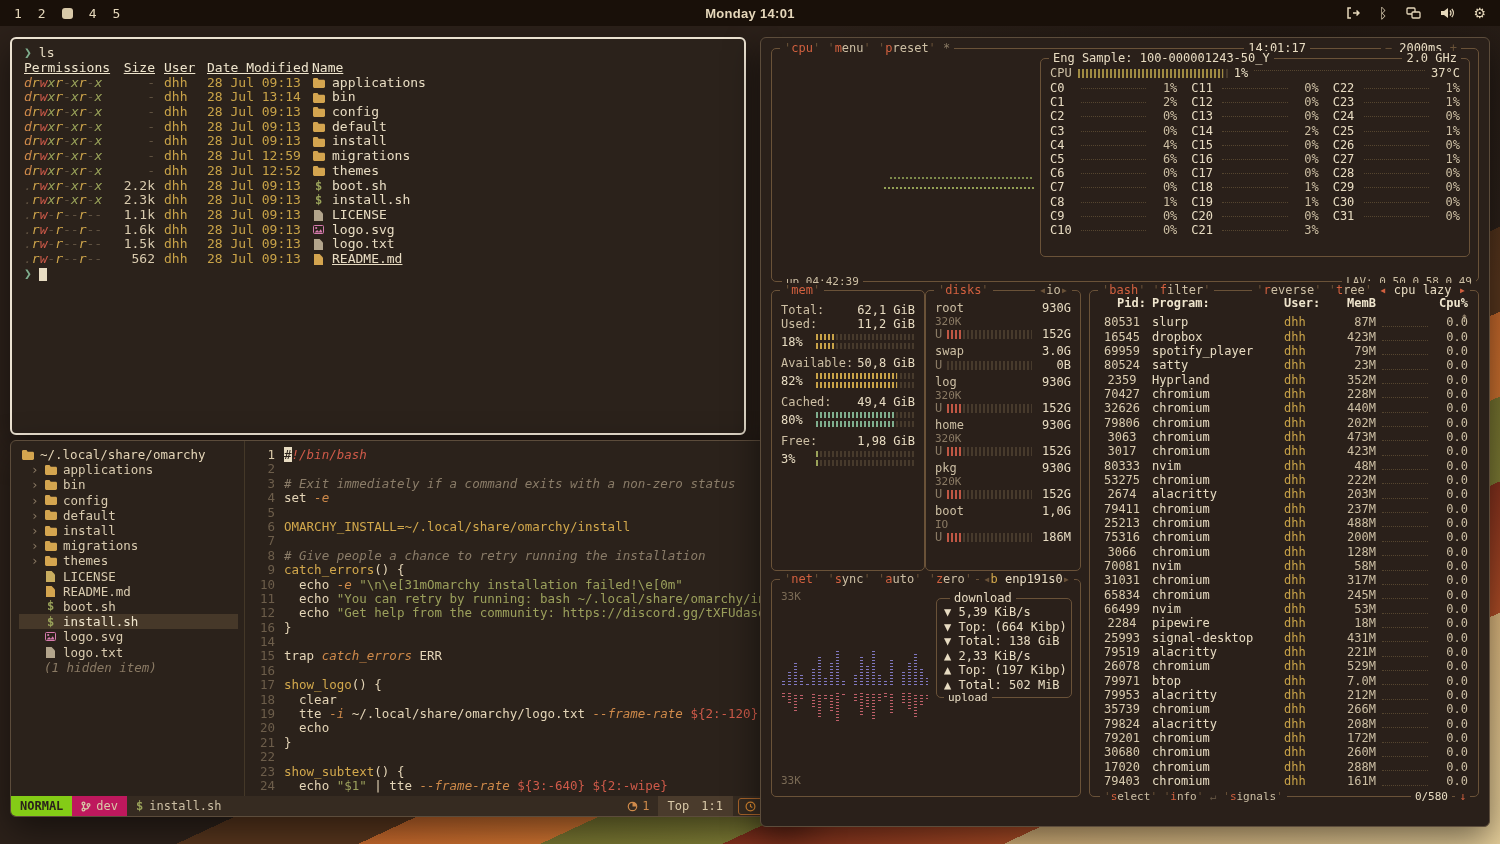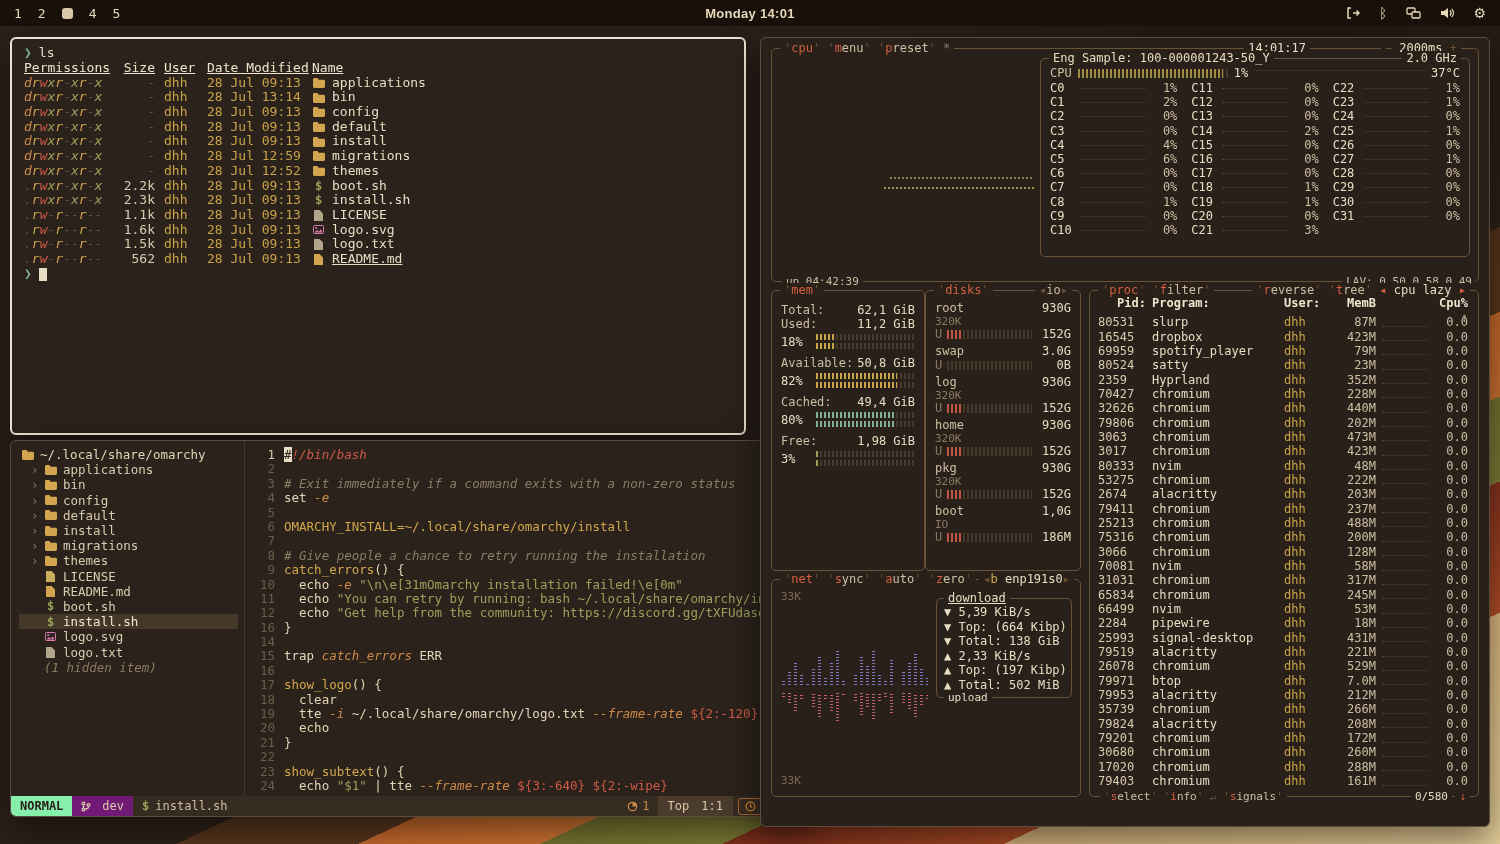--- a/index.html
+++ b/index.html
@@ -56,22 +56,22 @@
   .tree-row.muted{color:#8a7a64;font-style:italic;}
   .code{flex:1;padding-top:6px;overflow:hidden;}
   .code-row{display:flex;height:14.4px;white-space:pre;}
   .gut{width:30px;flex:none;text-align:right;padding-right:9px;color:#6d5e4b;}
   .gut.cur{color:#d9c9a8;}
   .sh{color:#cf5a49;font-style:italic;} .cm{color:#8a7c68;font-style:italic;}
   .tx{color:#e4d5b7;} .fl{color:#cf8a4a;font-style:italic;} .st{color:#9ba05c;}
   .vr{color:#d2a84c;} .fn{color:#d2a84c;} .sp{color:#cf5a49;}
   .cursor{background:#e8dcc2;color:#2b221b;}
   .sl{height:20px;display:flex;align-items:center;background:#362b21;font-size:12px;flex:none;}
-  .sl-mode{background:#86efac;color:#2b221b;font-weight:bold;padding:0 9px;height:100%;display:flex;align-items:center;}
-  .sl-branch{background:#701a75;color:#d9c9a8;padding:0 9px;height:100%;display:flex;align-items:center;gap:11px;}
+  .sl-mode{background:#84cc16;color:#2b221b;font-weight:bold;padding:0 9px;height:100%;display:flex;align-items:center;}
+  .sl-branch{background:#be185d;color:#d9c9a8;padding:0 9px;height:100%;display:flex;align-items:center;gap:5px;}
   .sl-file{padding:0 9px;color:#cdbfa4;display:flex;align-items:center;gap:6px;}
   .sl-file b{color:#9aa35a;font-weight:bold;}
   .sl-right{margin-left:auto;display:flex;align-items:center;height:100%;}
   .sl-diag{color:#cf8a4a;display:flex;align-items:center;gap:4px;padding:0 8px;}
   .sl-seg{background:#4a3b2c;height:100%;display:flex;align-items:center;gap:12px;padding:0 10px;color:#d9c9a8;}
   .sl-time{display:flex;align-items:center;gap:5px;color:#d7872f;border:1px solid #a8642a;border-radius:3px;padding:0 6px;margin:0 5px;height:15px;}
   
   .btopwin{left:760px;top:37px;width:730px;height:790px;background:#2a201a;border:1px solid #5c4c3b;
     color:#e8dcc2;font-size:12px;line-height:14px;}
   .panel{position:absolute;border:1px solid #6a5238;border-radius:5px;box-sizing:border-box;}
@@ -106,21 +106,21 @@
   .ng-half{position:absolute;left:0;right:0;height:48%;display:flex;align-items:flex-end;gap:3px;overflow:hidden;}
   .ng-down{top:0;} .ng-up{top:52%;align-items:flex-start;}
   .ng-bar{width:3px;flex:none;}
   .net-sub{position:absolute;right:8px;top:18px;width:136px;height:100px;border:1px solid #6a5238;border-radius:5px;padding:6px 7px;box-sizing:border-box;}
   .net-row{height:14.6px;white-space:nowrap;color:#e8dcc2;}
   .scale-lbl{position:absolute;left:9px;color:#7a6a55;font-size:11px;}
   .proc-head{display:grid;grid-template-columns:48px 1fr 36px 50px 46px 34px;column-gap:6px;padding:5px 10px 2px 8px;color:#efe5cd;font-weight:bold;}
   .proc-head .r{text-align:right;font-weight:bold;}
   .proc-rows{position:absolute;left:3px;right:3px;top:24px;bottom:4px;overflow:hidden;}
   .prow{display:grid;grid-template-columns:48px 1fr 36px 50px 46px 34px;column-gap:6px;padding:0 7px 0 5px;height:14.35px;align-items:center;white-space:nowrap;}
-  .prow .pid{text-align:left;color:#d9cbaf;} .prow .prog{color:#e8dcc2;overflow:hidden;}
+  .prow .pid{text-align:center;color:#d9cbaf;} .prow .prog{color:#e8dcc2;overflow:hidden;}
   .prow .usr{color:#c9a348;} .prow .memv{text-align:right;color:#cdbfa4;}
   .prow .dots{border-bottom:1px dotted #55452f;height:1px;align-self:center;margin-top:7px;}
   .prow .cpuv{text-align:right;color:#cdbfa4;}
   svg{display:block;}
 </style>
 </head>
 <body>
 
 <div class="desktop">
 
@@ -935,37 +935,37 @@
             <span class="ng-bar" style="height: 20px; background: repeating-linear-gradient(0deg, rgb(192, 96, 106) 0px, rgb(192, 96, 106) 1px, transparent 1px, transparent 3px);"></span>
             <span class="ng-bar" style="height: 0px; background: repeating-linear-gradient(0deg, rgb(192, 96, 106) 0px, rgb(192, 96, 106) 1px, transparent 1px, transparent 3px);"></span>
             <span class="ng-bar" style="height: 10px; background: repeating-linear-gradient(0deg, rgb(192, 96, 106) 0px, rgb(192, 96, 106) 1px, transparent 1px, transparent 3px);"></span>
             <span class="ng-bar" style="height: 16px; background: repeating-linear-gradient(0deg, rgb(192, 96, 106) 0px, rgb(192, 96, 106) 1px, transparent 1px, transparent 3px);"></span>
             <span class="ng-bar" style="height: 24px; background: repeating-linear-gradient(0deg, rgb(192, 96, 106) 0px, rgb(192, 96, 106) 1px, transparent 1px, transparent 3px);"></span>
             <span class="ng-bar" style="height: 12px; background: repeating-linear-gradient(0deg, rgb(192, 96, 106) 0px, rgb(192, 96, 106) 1px, transparent 1px, transparent 3px);"></span>
             <span class="ng-bar" style="height: 6px; background: repeating-linear-gradient(0deg, rgb(192, 96, 106) 0px, rgb(192, 96, 106) 1px, transparent 1px, transparent 3px);"></span>
           </div>
       </div>
       <div class="net-sub">
-        <span class="pt" style="left:7px;color:#e8dcc2;text-decoration:underline;">download</span>
+        <span class="pt" style="left:13px;color:#e8dcc2;">download</span>
         <div id="down-rows">
             <div class="net-row">▼ 5,39 KiB/s</div>
             <div class="net-row">▼ Top: (664 Kibp)</div>
             <div class="net-row">▼ Total: 138 GiB</div>
           </div>
         <div id="up-rows">
             <div class="net-row">▲ 2,33 KiB/s</div>
             <div class="net-row">▲ Top: (197 Kibp)</div>
             <div class="net-row">▲ Total: 502 MiB</div>
           </div>
         <span class="pb" style="left:7px;color:#e8dcc2;">upload</span>
       </div>
     </div>
 
     <div class="panel" style="left:328px;top:252px;width:390px;height:507px;">
-      <span class="pt" style="left:8px;" id="proc-title"><i class="q">'</i><span class="pname">proc</span><i class="q">'</i> <i class="q">'</i><span class="btn"><span class="hot">f</span>ilter</span><i class="q">'</i></span>
+      <span class="pt" style="left:8px;" id="proc-title"><i class="q">'</i><span class="pname">bash</span><i class="q">'</i> <i class="q">'</i><span class="btn"><span class="hot">f</span>ilter</span><i class="q">'</i></span>
       <span class="pt" style="right:8px;" id="proc-sort"><i class="q">'</i><span class="btn"><span class="hot">r</span>everse</span><i class="q">'</i> <i class="q">'</i><span class="btn"><span class="hot">t</span>ree</span><i class="q">'</i> <span class="hot">◂ </span><span> cpu lazy </span><span class="hot"> ▸</span></span>
       <div class="proc-head" id="proc-head">
           <span class="r">Pid:</span>
           <span> Program:</span>
           <span>User:</span>
           <span class="r">MemB</span>
           <span></span>
           <span class="r">Cpu% <span class="dim">↑</span></span>
         </div>
       <div class="proc-rows" id="proc-rows">

